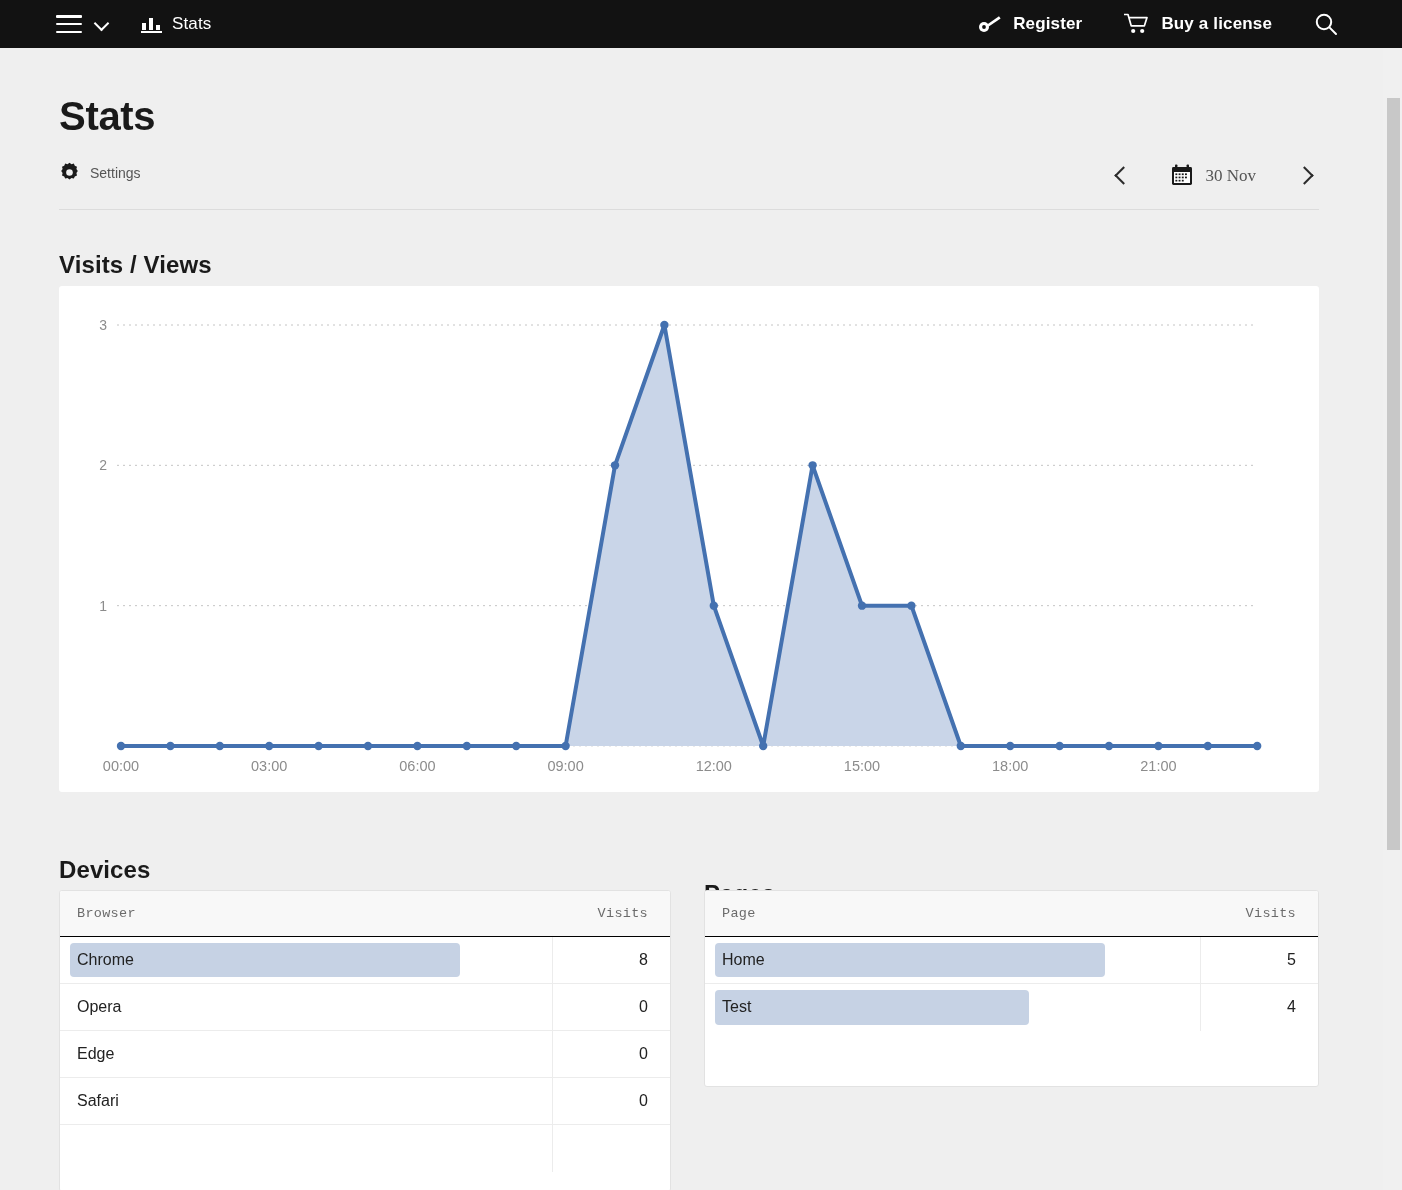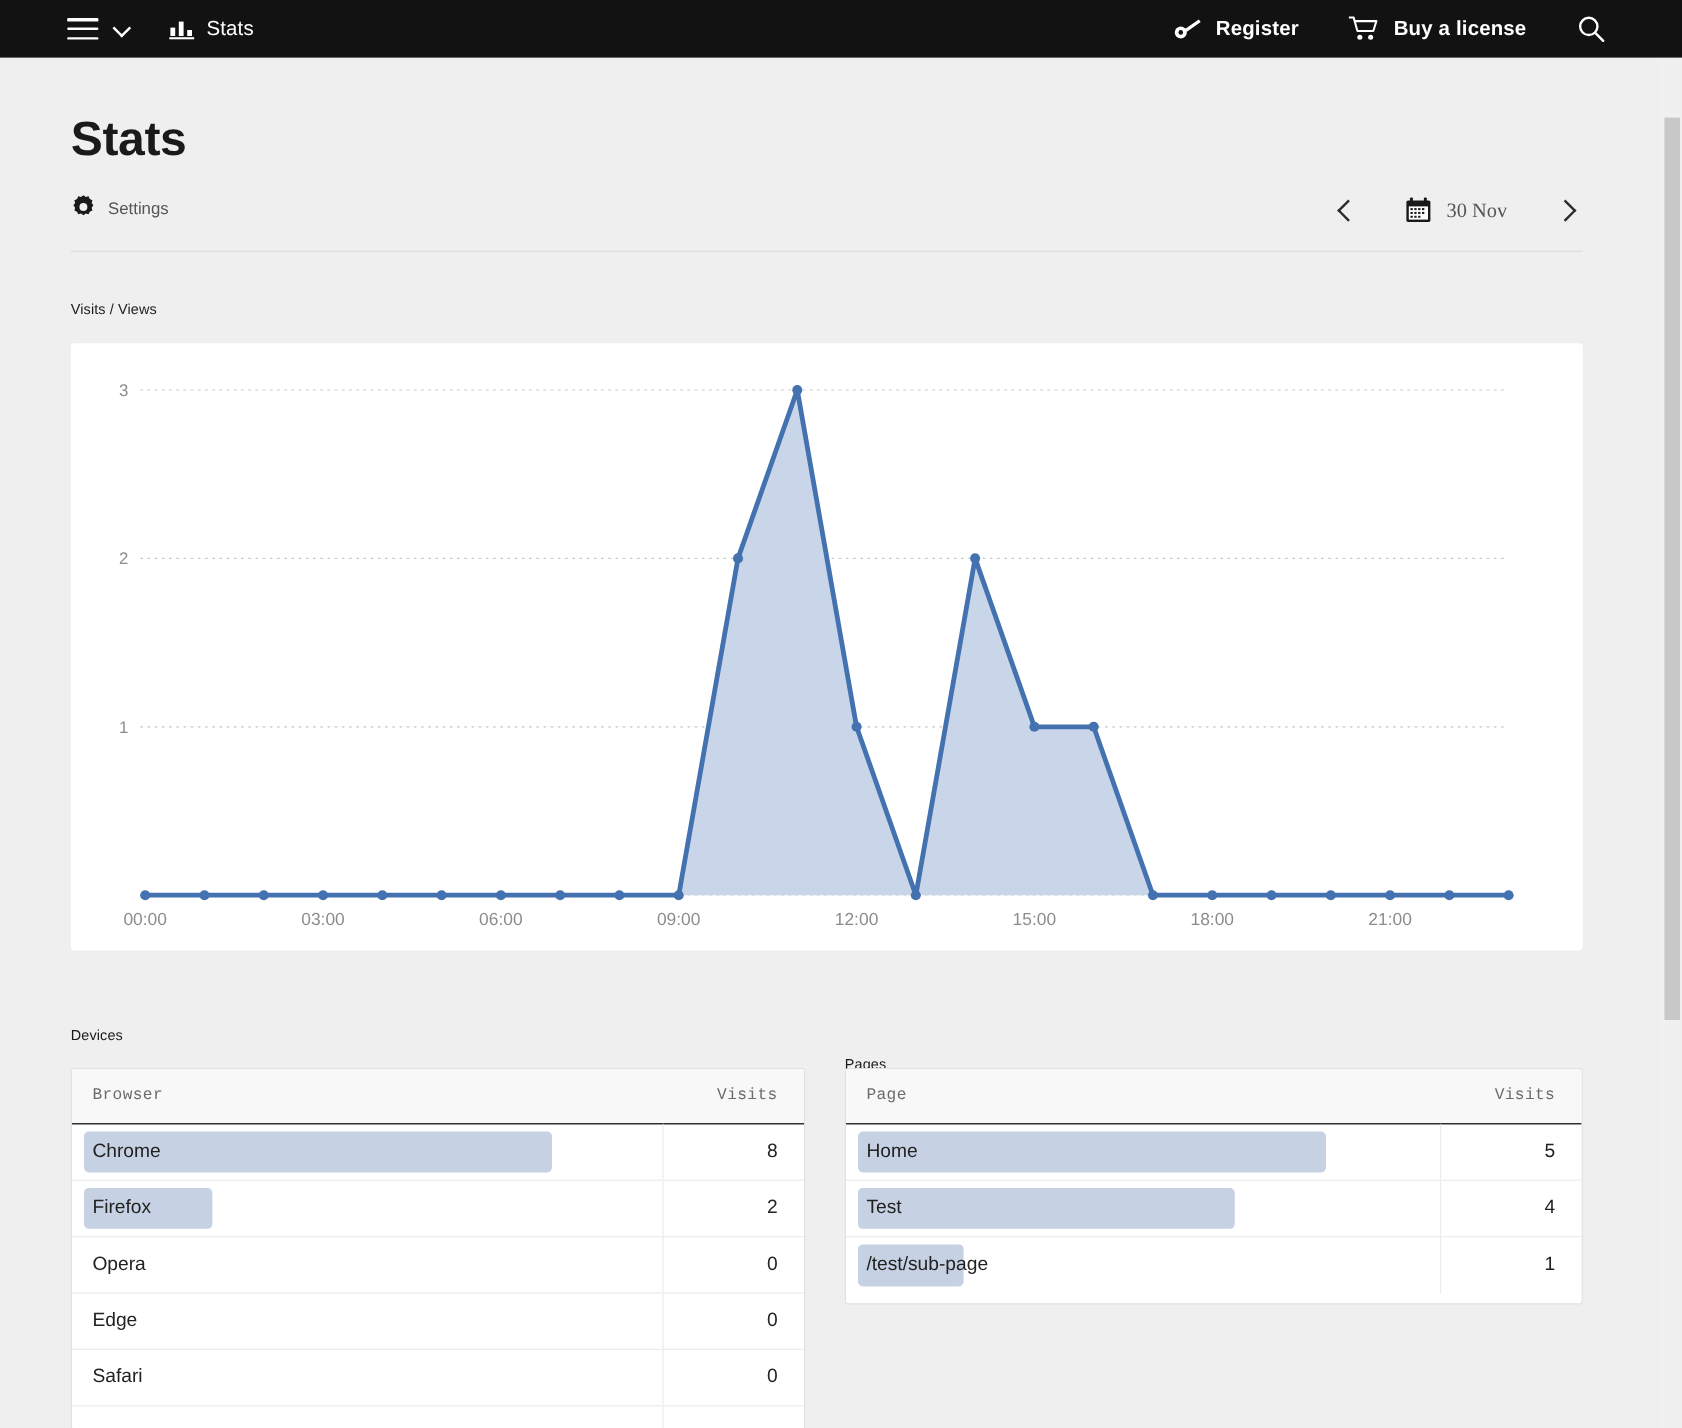--- a/index.html
+++ b/index.html
@@ -88,21 +88,21 @@
   .daynav-date { display: flex; align-items: flex-end; margin: 0 34px; cursor: pointer; font-family: Liberation Serif, serif; }
   .cal-icon { display: block; }
   .daynav-date-label { margin-left: 12px; font-size: 17px; color: #555; }
 
   .hr {
     position: absolute; left: 59px; top: 161px;
     width: 1260px; height: 1px; background: #dcdcdc;
   }
 
   .section-title {
-    position: absolute; font-size: 12px; font-weight: 400; color: #1a1a1a;
+    position: absolute; font-size: 24px; font-weight: 700; color: #1a1a1a;
     letter-spacing: .1px;
   }
 
   
   .chart-card {
     position: absolute; left: 59px; top: 238px;
     width: 1260px; height: 506px;
     background: #fff; border-radius: 3px;
   }
   .chart-svg { display: block; width: 1260px; height: 506px; }
@@ -304,24 +304,20 @@
           <th>Browser</th>
           <th class="num col-visits">Visits</th>
         </tr>
       </thead>
       <tbody id="devices-body">
           <tr>
             <td class="bar-cell"><div class="bar-fill" style="width: 390px;"></div><span class="bar-text">Chrome</span></td>
             <td class="num">8</td>
           </tr>
           <tr>
-            <td class="bar-cell"><div class="bar-fill" style="width: 106.5px;"></div><span class="bar-text">Firefox</span></td>
-            <td class="num">2</td>
-          </tr>
-          <tr>
             <td class="bar-cell"><span class="bar-text">Opera</span></td>
             <td class="num">0</td>
           </tr>
           <tr>
             <td class="bar-cell"><span class="bar-text">Edge</span></td>
             <td class="num">0</td>
           </tr>
           <tr>
             <td class="bar-cell"><span class="bar-text">Safari</span></td>
             <td class="num">0</td>
@@ -345,24 +341,20 @@
       </thead>
       <tbody id="pages-body">
           <tr>
             <td class="bar-cell"><div class="bar-fill" style="width: 390px;"></div><span class="bar-text">Home</span></td>
             <td class="num">5</td>
           </tr>
           <tr>
             <td class="bar-cell"><div class="bar-fill" style="width: 314.4px;"></div><span class="bar-text">Test</span></td>
             <td class="num">4</td>
           </tr>
-          <tr>
-            <td class="bar-cell"><div class="bar-fill" style="width: 87.6px;"></div><span class="bar-text">/test/sub-page</span></td>
-            <td class="num">1</td>
-          </tr>
         </tbody>
     </table>
   </div>
 </div>
 
 <div class="scrollbar-track">
   <div class="scrollbar-thumb"></div>
 </div>
 
 </body></html>

